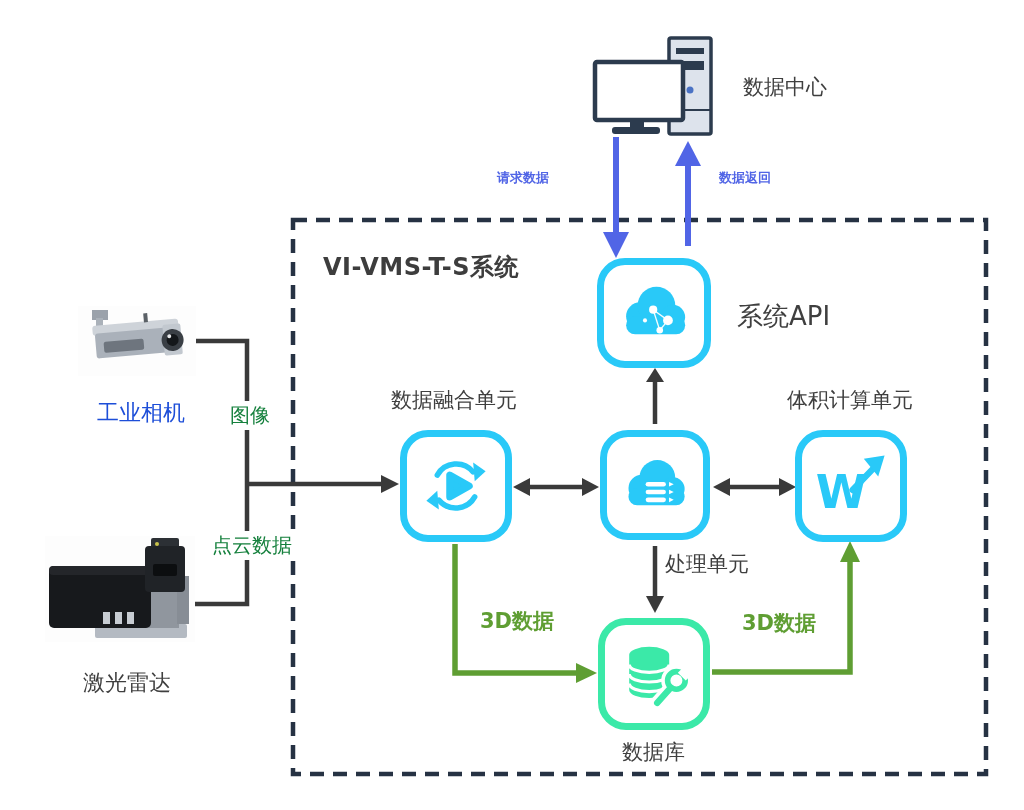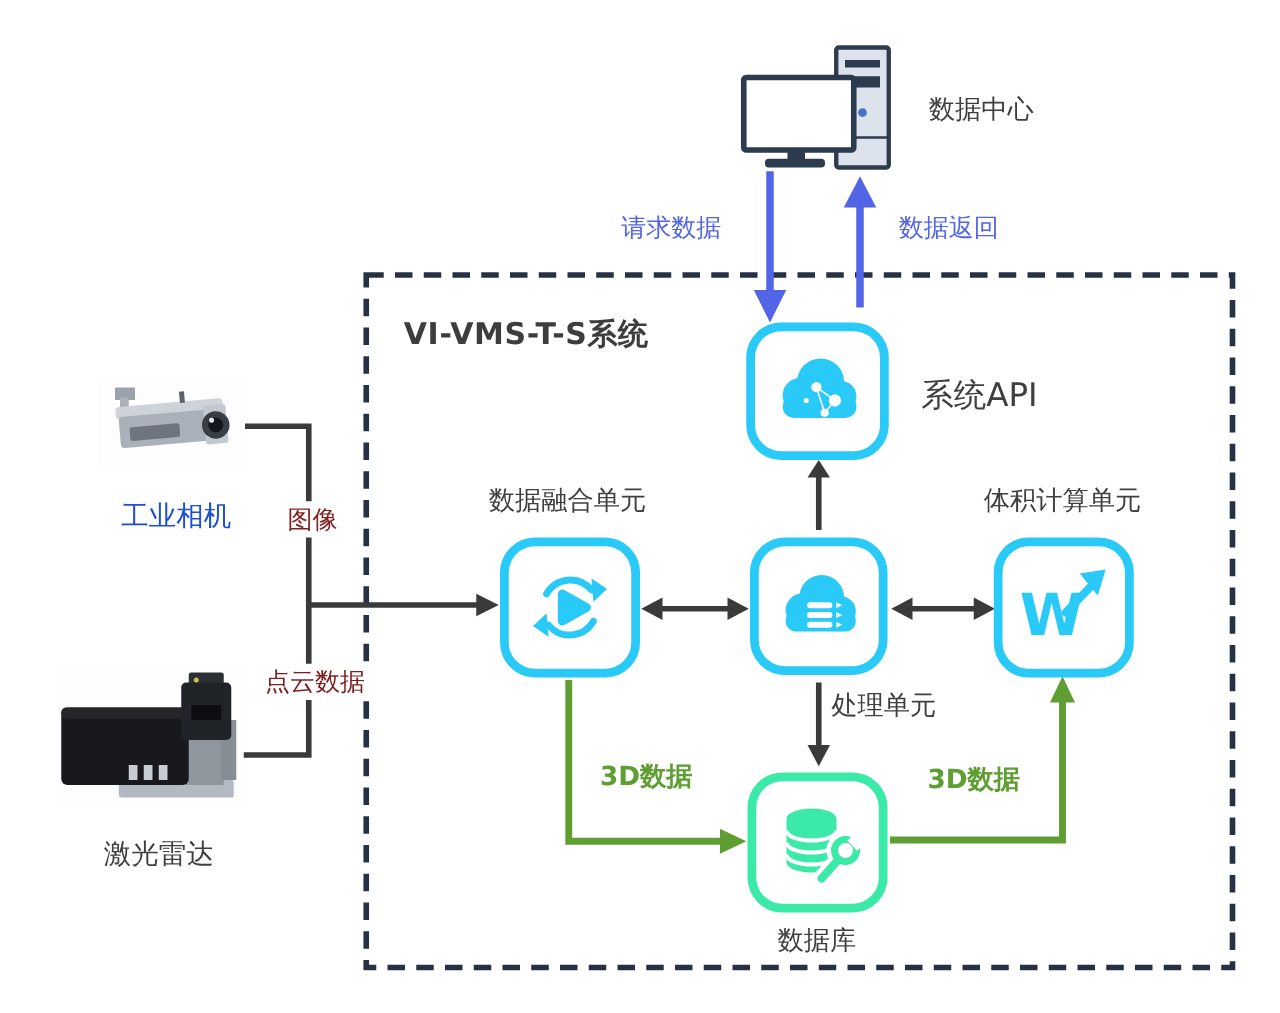--- a/index.html
+++ b/index.html
@@ -3,23 +3,23 @@
 <meta charset="utf-8">
 <style>
   html,body{margin:0;padding:0;background:#fff;}
   #canvas{position:relative;width:1024px;height:810px;background:#fff;overflow:hidden;
           font-family:"DejaVu Sans","Liberation Sans",sans-serif;color:#3f3f3f;}
   #connectors{position:absolute;left:0;top:0;width:1024px;height:810px;}
   .abs{position:absolute;white-space:nowrap;}
   .lbl{font-size:20px;color:#3f3f3f;}
   .lbl-lg{font-size:21px;color:#3f3f3f;}
   .title{font-size:24px;font-weight:bold;color:#3d3d3d;letter-spacing:.5px;}
-  .blue-lbl{font-size:20px;font-weight:normal;color:#5165e6;}
+  .blue-lbl{font-size:13px;font-weight:bold;color:#5165e6;}
   .green-lbl{font-size:21px;font-weight:bold;color:#5f9e33;text-align:center;line-height:30px;}
-  .tag{background:#ffffff;padding:1px 6px;font-size:20px;color:#7f1d1d;}
+  .tag{background:#ffffff;padding:1px 6px;font-size:20px;color:#15803d;}
   .iconbox{position:absolute;border:7px solid #29c9f8;border-radius:28px;background:#fff;
            display:flex;align-items:center;justify-content:center;box-sizing:border-box;}
   .iconbox.green{border-color:#3be9a8;}
   .photo{position:absolute;background:#fdfdfd;}
 </style>
 </head>
 <body>
 
 <div id="canvas">
 

